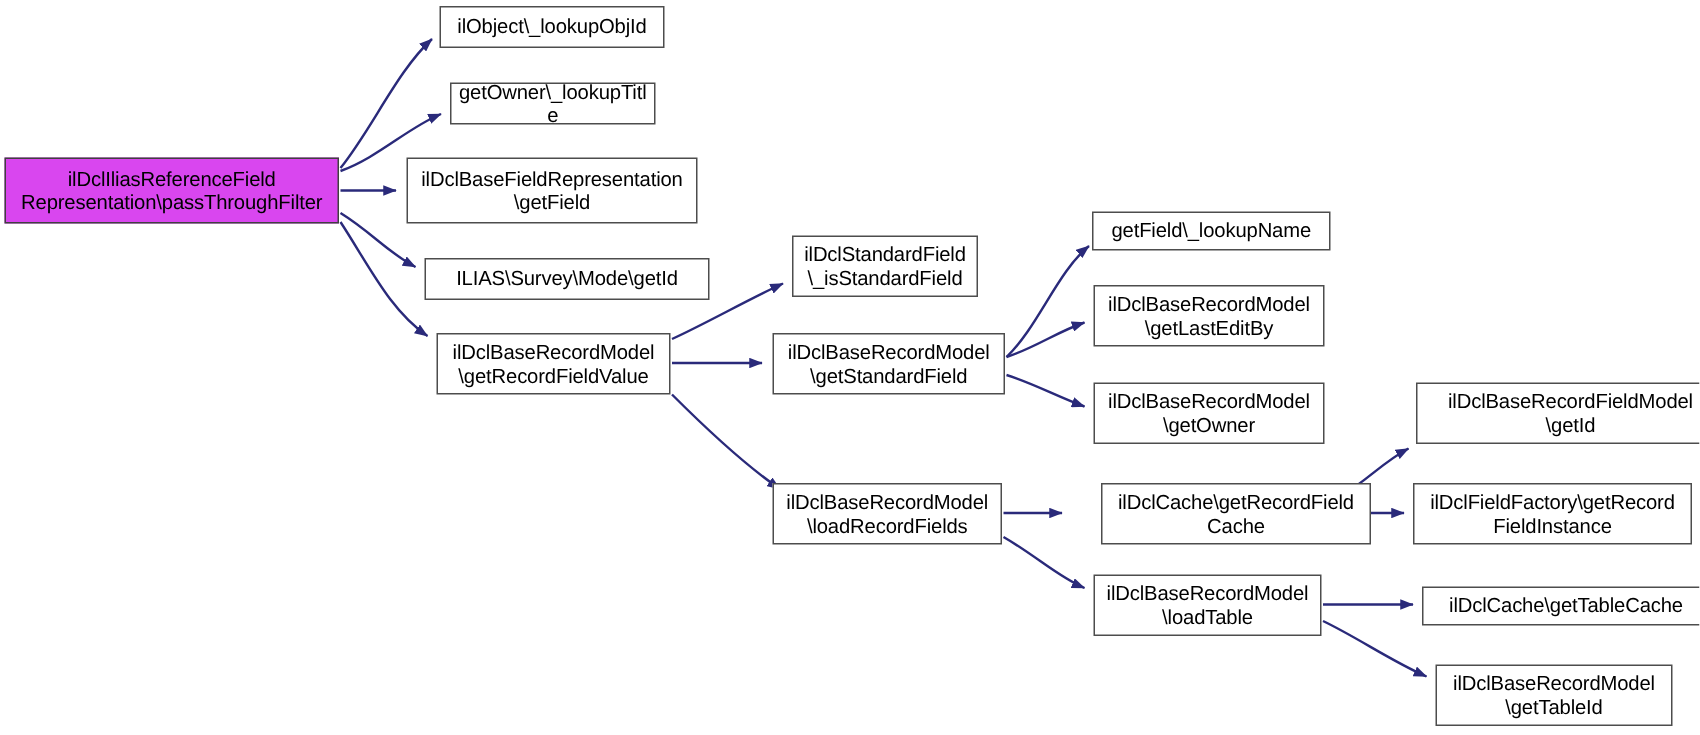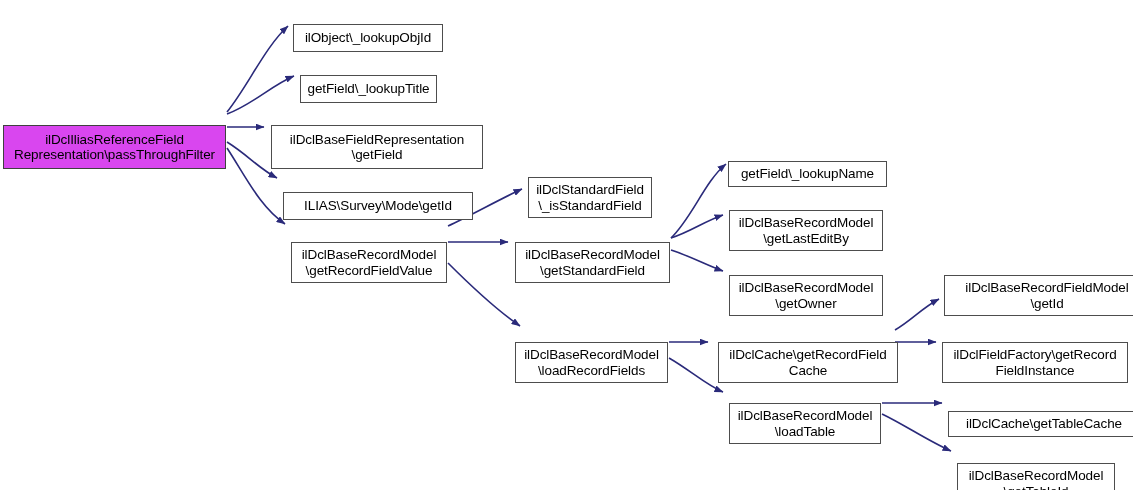--- a/index.html
+++ b/index.html
@@ -33,21 +33,20 @@
     font-size: 13.5px;
     line-height: 15.5px;
     letter-spacing: -0.1px;
     display: flex;
     align-items: center;
     justify-content: center;
     text-align: center;
     white-space: pre-line;
     word-break: break-word;
     padding: 0 3px;
-    margin-top: 20px;
   }
   .node.root {
     background: #d946ef;
     border: 1px solid #404040;
   }
   .node-label {
     display: block;
     width: 100%;
   }
 </style>
@@ -80,38 +79,38 @@
         <path d="M 895,342 L 936,342" fill="none" stroke="#2a2a7a" stroke-width="1.6" marker-end="url(#arrowhead)"></path>
         <path d="M 882,403 L 942,403" fill="none" stroke="#2a2a7a" stroke-width="1.6" marker-end="url(#arrowhead)"></path>
         <path d="M 882,414 C 905,425 928,441 951,451" fill="none" stroke="#2a2a7a" stroke-width="1.6" marker-end="url(#arrowhead)"></path>
       </g>
   </svg>
 
   <div id="nodes-group">
       <div class="node root" style="left: 3px; top: 105px; width: 223px; height: 44px;"><span class="node-label">ilDclIliasReferenceField
 Representation\passThroughFilter</span></div>
       <div class="node" style="left: 293px; top: 4px; width: 150px; height: 28px;"><span class="node-label">ilObject\_lookupObjId</span></div>
-      <div class="node" style="left: 300px; top: 55px; width: 137px; height: 28px;"><span class="node-label">getField\_lookupTitle</span></div>
-      <div class="node" style="left: 271px; top: 105px; width: 212px; height: 44px;"><span class="node-label">ilDclBaseFieldRepresentation
+      <div class="node" style="left: 300px; top: 55px; width: 137px; height: 28px;"><span class="node-label">getOwner\_lookupTitle</span></div>
+      <div class="node" style="left: 271px; top: 105px; width: 194px; height: 44px;"><span class="node-label">ilDclBaseFieldRepresentation
 \getField</span></div>
       <div class="node" style="left: 283px; top: 172px; width: 190px; height: 28px;"><span class="node-label">ILIAS\Survey\Mode\getId</span></div>
       <div class="node" style="left: 291px; top: 222px; width: 156px; height: 41px;"><span class="node-label">ilDclBaseRecordModel
 \getRecordFieldValue</span></div>
       <div class="node" style="left: 528px; top: 157px; width: 124px; height: 41px;"><span class="node-label">ilDclStandardField
 \_isStandardField</span></div>
       <div class="node" style="left: 515px; top: 222px; width: 155px; height: 41px;"><span class="node-label">ilDclBaseRecordModel
 \getStandardField</span></div>
       <div class="node" style="left: 515px; top: 322px; width: 153px; height: 41px;"><span class="node-label">ilDclBaseRecordModel
 \loadRecordFields</span></div>
       <div class="node" style="left: 728px; top: 141px; width: 159px; height: 26px;"><span class="node-label">getField\_lookupName</span></div>
       <div class="node" style="left: 729px; top: 190px; width: 154px; height: 41px;"><span class="node-label">ilDclBaseRecordModel
 \getLastEditBy</span></div>
       <div class="node" style="left: 729px; top: 255px; width: 154px; height: 41px;"><span class="node-label">ilDclBaseRecordModel
 \getOwner</span></div>
-      <div class="node" style="left: 718px; top: 322px; width: 180px; height: 41px;"><span class="node-label">ilDclCache\getRecordField
+      <div class="node" style="left: 734px; top: 322px; width: 180px; height: 41px;"><span class="node-label">ilDclCache\getRecordField
 Cache</span></div>
       <div class="node" style="left: 729px; top: 383px; width: 152px; height: 41px;"><span class="node-label">ilDclBaseRecordModel
 \loadTable</span></div>
       <div class="node" style="left: 944px; top: 255px; width: 206px; height: 41px;"><span class="node-label">ilDclBaseRecordFieldModel
 \getId</span></div>
       <div class="node" style="left: 942px; top: 322px; width: 186px; height: 41px;"><span class="node-label">ilDclFieldFactory\getRecord
 FieldInstance</span></div>
       <div class="node" style="left: 948px; top: 391px; width: 192px; height: 26px;"><span class="node-label">ilDclCache\getTableCache</span></div>
       <div class="node" style="left: 957px; top: 443px; width: 158px; height: 41px;"><span class="node-label">ilDclBaseRecordModel
 \getTableId</span></div>

